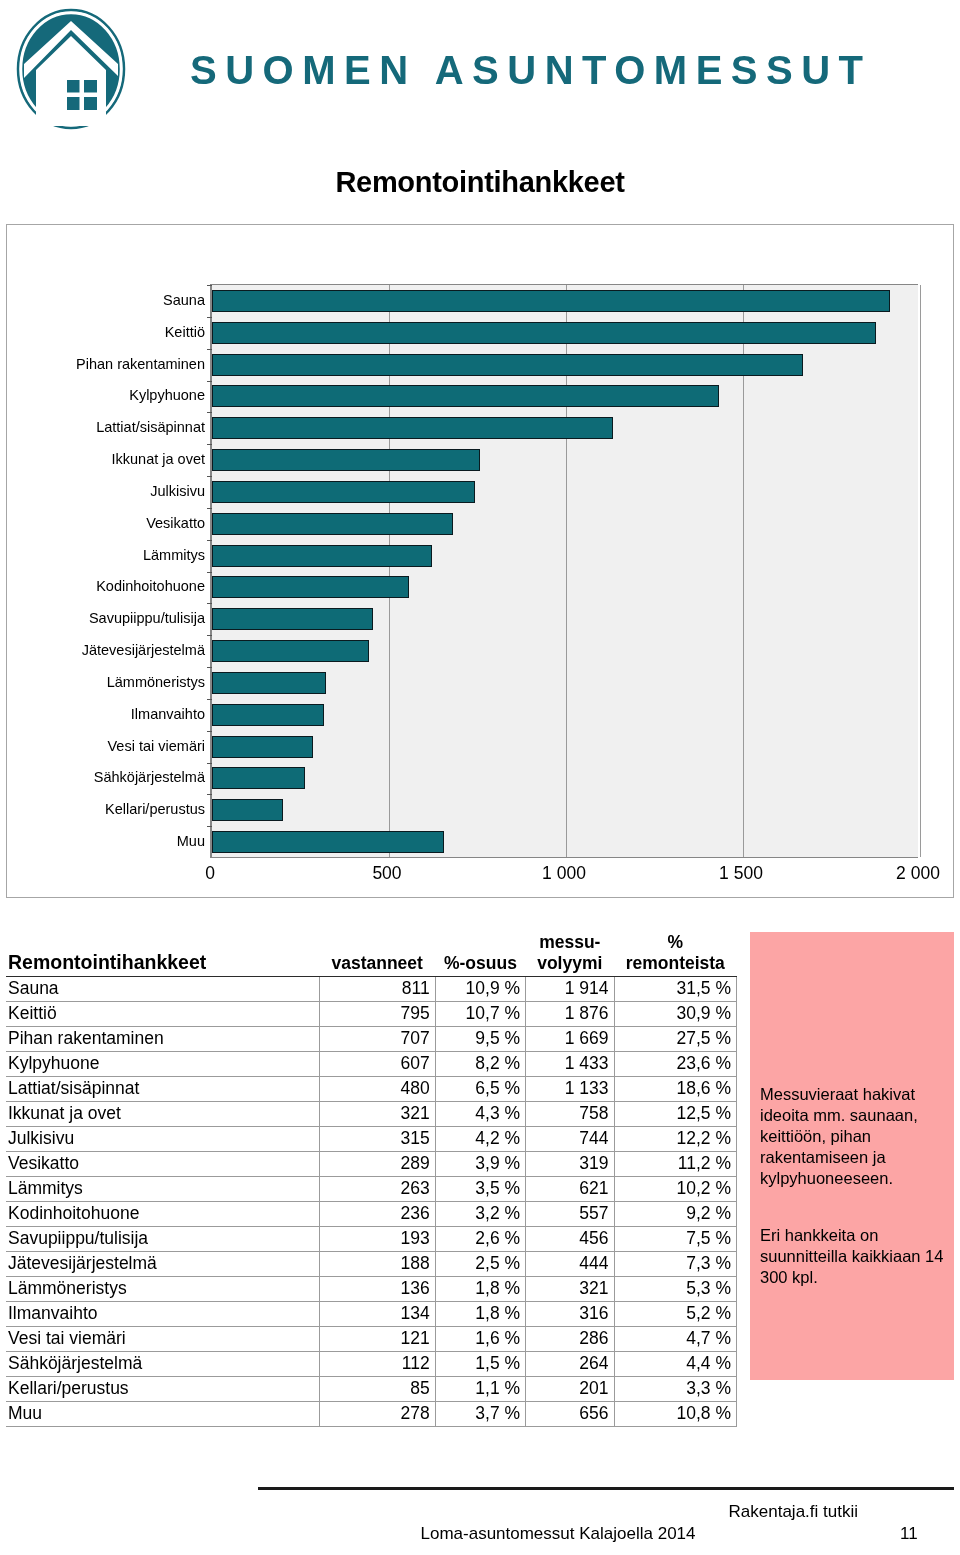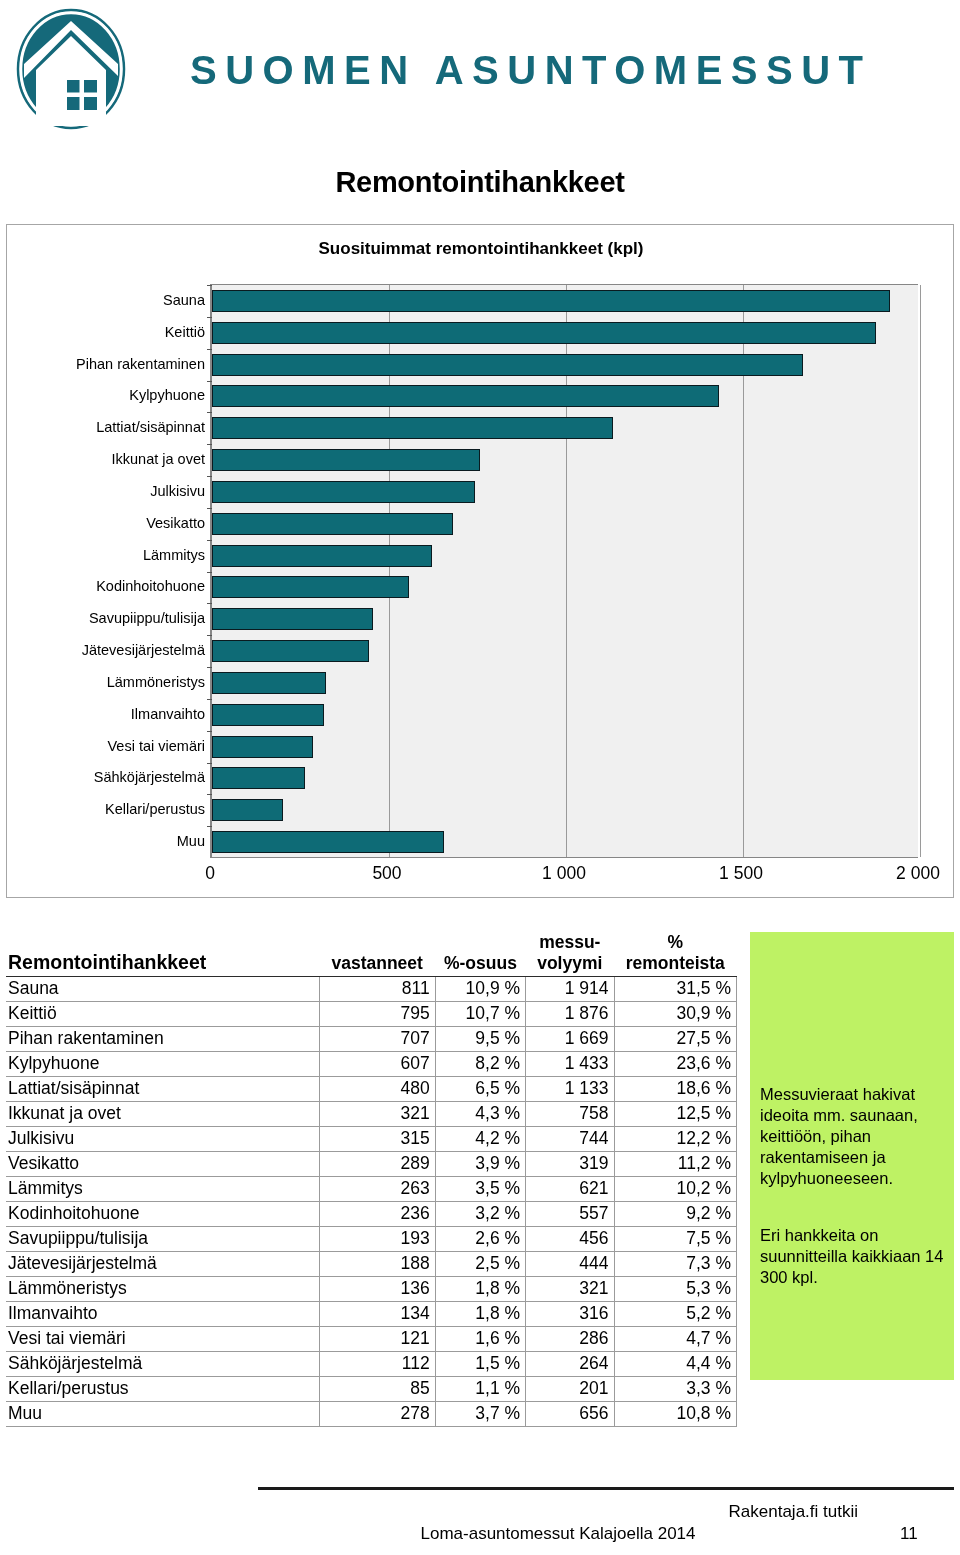--- a/index.html
+++ b/index.html
@@ -72,21 +72,21 @@
     box-sizing:border-box;
   }
   table.dt td.c-name{text-align:left;border-left:none;padding-left:2px;}
   table.dt td.c-num{text-align:right;}
   table.dt tr.head-row th{border-bottom:1.5px solid #2b2b2b;}
   .hdr2{display:block;}
 
   
   .side-note{
     position:absolute;left:750px;top:932px;width:204px;height:448px;
-    background:#bef264;
+    background:#fca5a5;
   }
   .side-note p{
     margin:0;font-size:16.5px;line-height:21px;
     padding:0 10px;
   }
   .side-note .p1{position:absolute;top:152px;left:0;right:0;}
   .side-note .p2{position:absolute;top:293px;left:0;right:0;}
 
   
   .footer-rule{
@@ -118,21 +118,20 @@
       <rect x="51" y="84.5" width="34" height="4.5" fill="#ffffff"></rect>
       <ellipse cx="57" cy="61" rx="50" ry="56" fill="none" stroke="#15697A" stroke-width="0"></ellipse>
     </svg>
   </div>
   <div class="brand">SUOMEN ASUNTOMESSUT</div>
 </div>
 
 <div class="page-title">Remontointihankkeet</div>
 
 <div class="chart-box">
-  <div class="chart-title">Suosituimmat remontointihankkeet (kpl)</div>
   <div class="plot" id="plot">
       <div class="gridline" style="left: 177px;"></div>
       <div class="gridline" style="left: 354px;"></div>
       <div class="gridline" style="left: 531px;"></div>
       <div class="gridline" style="left: 708px;"></div>
       <div class="bar-row" style="position: absolute; left: 0px; top: 0px; width: 708px; height: 31.8333px;">
         <div class="bar" style="width: 677.556px; background: rgb(14, 107, 118);"></div>
       </div>
       <div class="tick" style="top: 0px;"></div>
       <div class="cat-label" style="top: 7.91667px;">Sauna</div>

